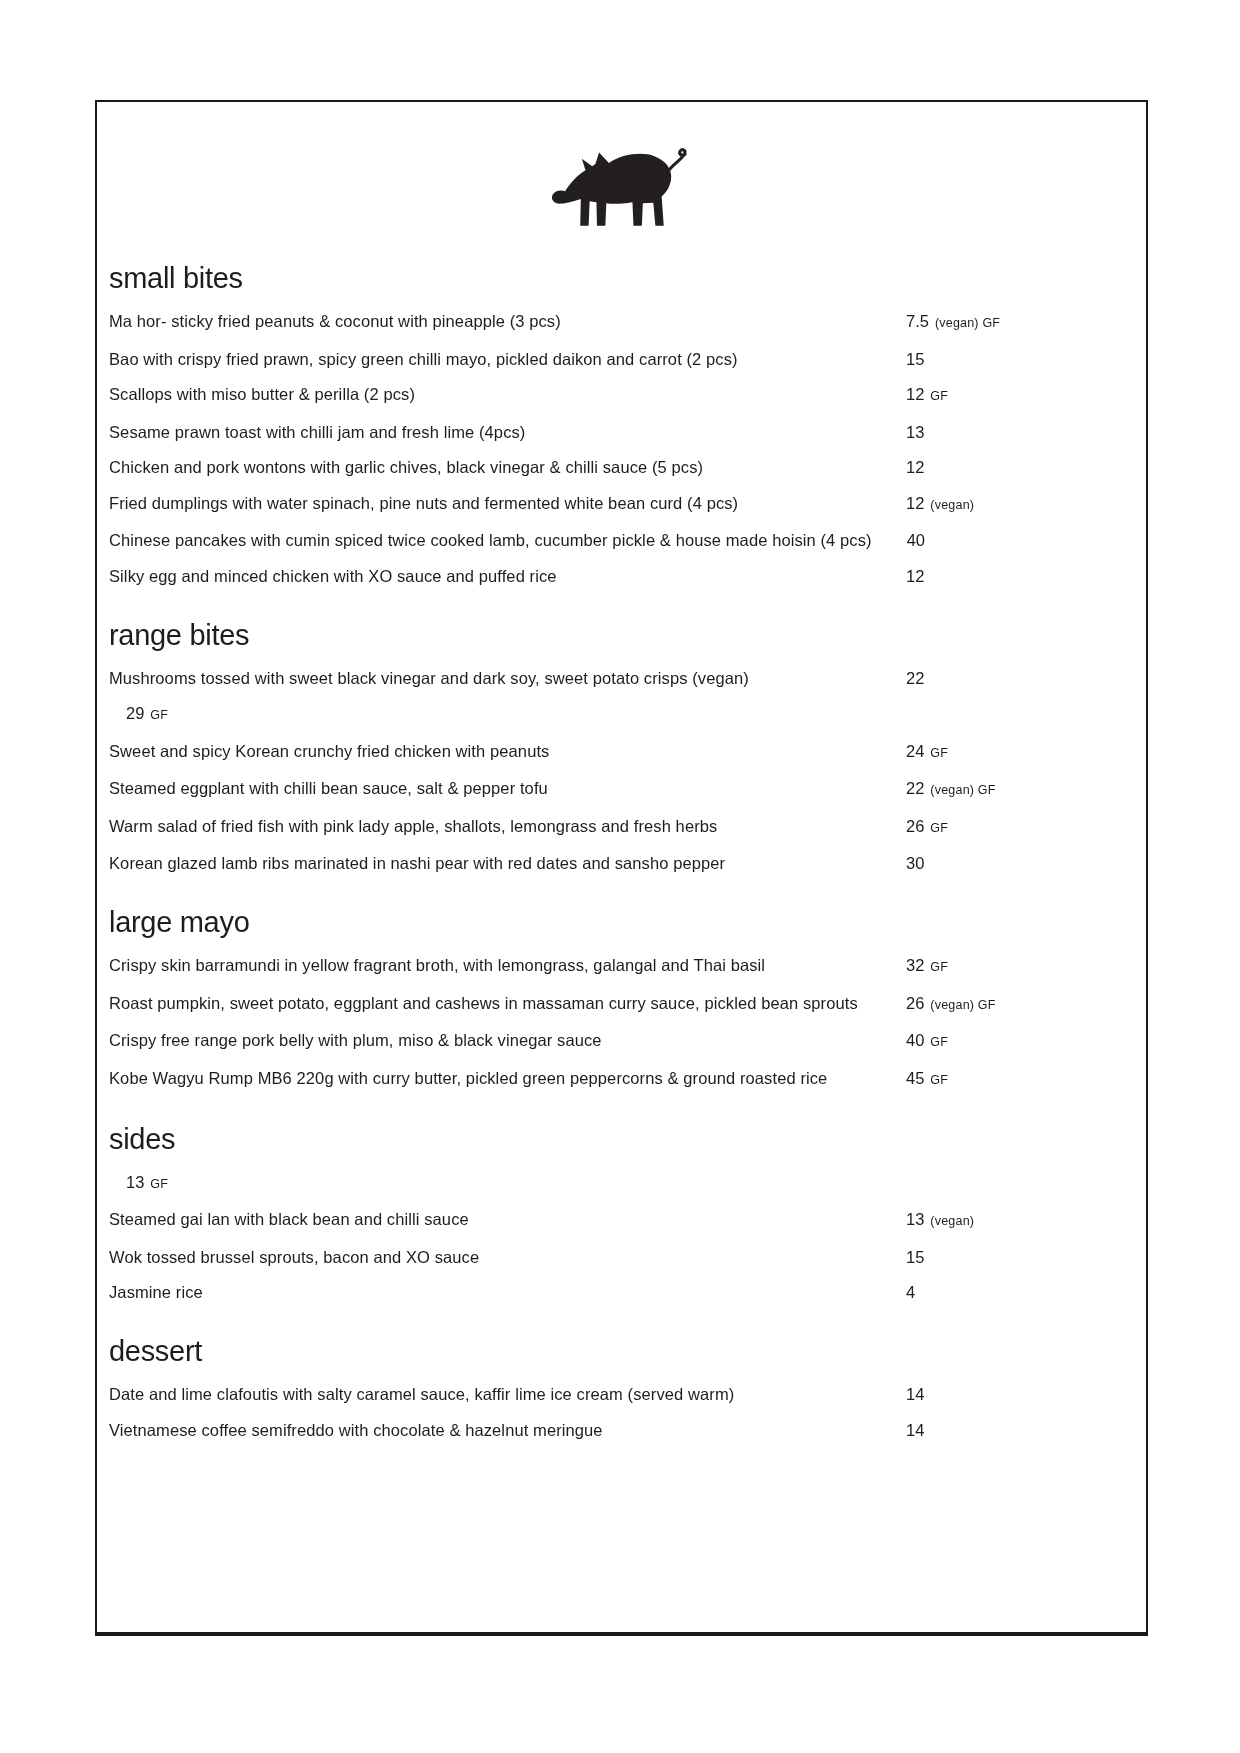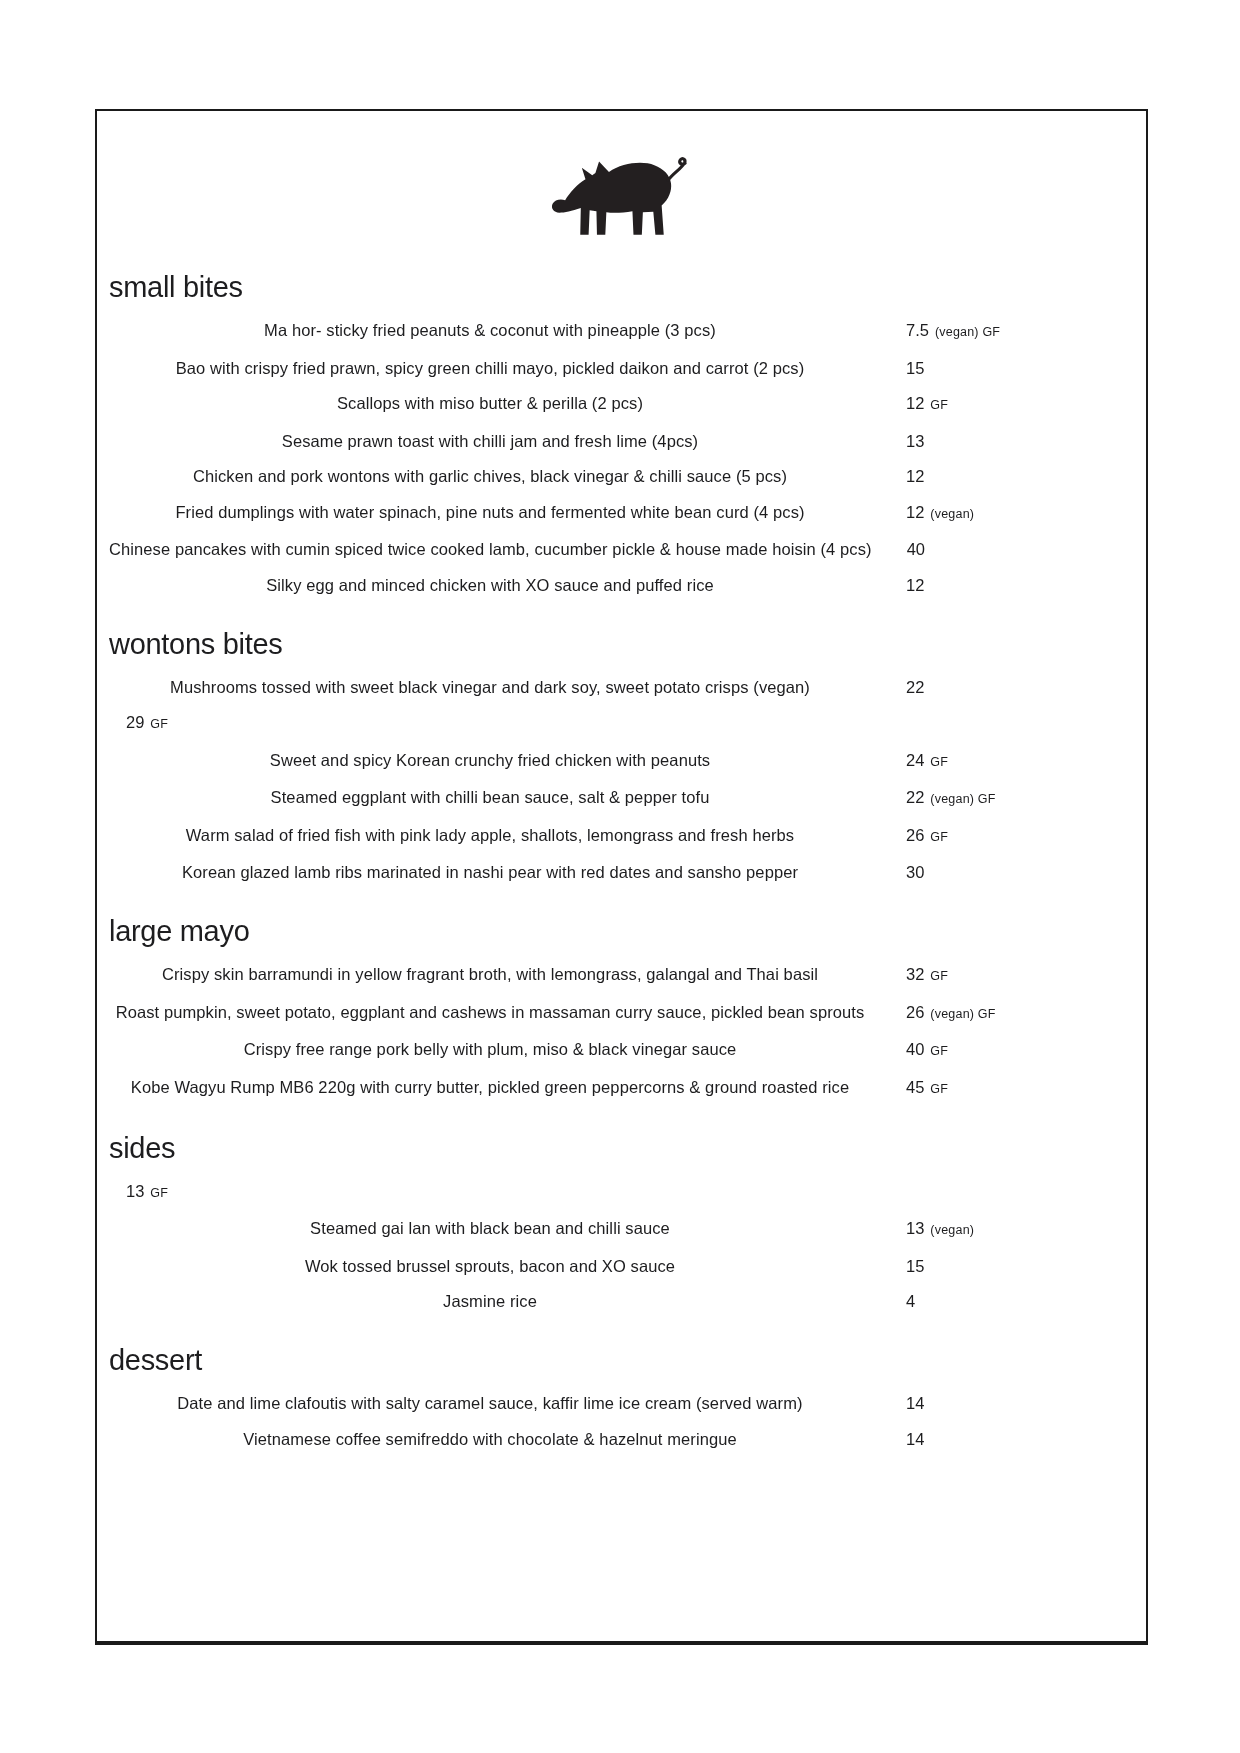--- a/index.html
+++ b/index.html
@@ -12,21 +12,21 @@
   .page {
     position: relative;
     width: 1240px;
     height: 1753px;
     background: #ffffff;
     overflow: hidden;
   }
   .menu-box {
     position: absolute;
     left: 95px;
-    top: 109px;
+    top: 100px;
     width: 1053px;
     height: 1536px;
     border: 2px solid #1a1a1a;
     border-bottom-width: 4px;
     box-sizing: border-box;
     padding: 0 12px;
     background: #ffffff;
   }
   .logo-wrap {
     margin-top: 36px;
@@ -53,21 +53,20 @@
     align-items: baseline;
     line-height: 20px;
     margin-bottom: 15.5px;
   }
   .item-name {
     flex: 1 1 auto;
     font-size: 16.5px;
     letter-spacing: 0.1px;
     padding-right: 18px;
     white-space: nowrap;
-    text-align: center;
   }
   .item-price {
     flex: 0 0 228px;
     font-size: 16.5px;
     white-space: nowrap;
     margin-left: 17px;
   }
   .price-num { }
   .price-tags {
     font-size: 12.5px;
@@ -140,21 +139,21 @@
           <div class="menu-row">
             <div class="item-name">Chinese pancakes with cumin spiced twice cooked lamb, cucumber pickle &amp; house made hoisin (4 pcs)</div>
             <div class="item-price"><span class="price-num">40</span></div>
           </div>
           <div class="menu-row">
             <div class="item-name">Silky egg and minced chicken with XO sauce and puffed rice</div>
             <div class="item-price"><span class="price-num">12</span></div>
           </div>
         </section>
         <section class="menu-section">
-          <h2 class="section-title">wontons bites</h2>
+          <h2 class="section-title">range bites</h2>
           <div class="menu-row">
             <div class="item-name">Mushrooms tossed with sweet black vinegar and dark soy, sweet potato crisps  (vegan)</div>
             <div class="item-price"><span class="price-num">22</span></div>
           </div>
           <div class="menu-row">
             <div class="item-price"><span class="price-num">29</span><span class="price-tags">GF</span></div>
           </div>
           <div class="menu-row">
             <div class="item-name">Sweet and spicy Korean crunchy fried chicken with peanuts</div>
             <div class="item-price"><span class="price-num">24</span><span class="price-tags">GF</span></div>

